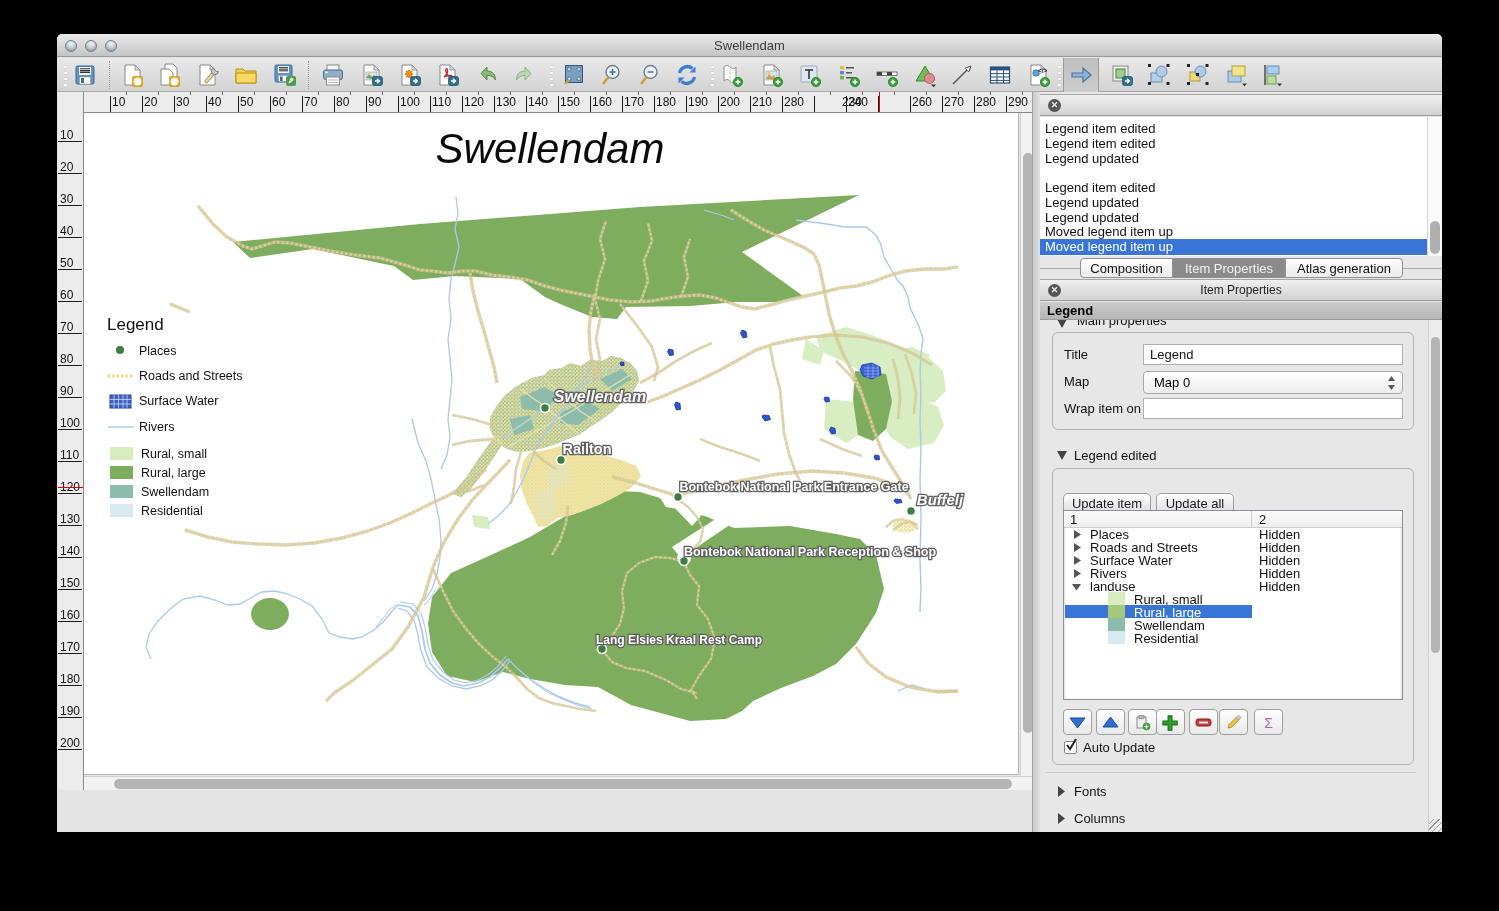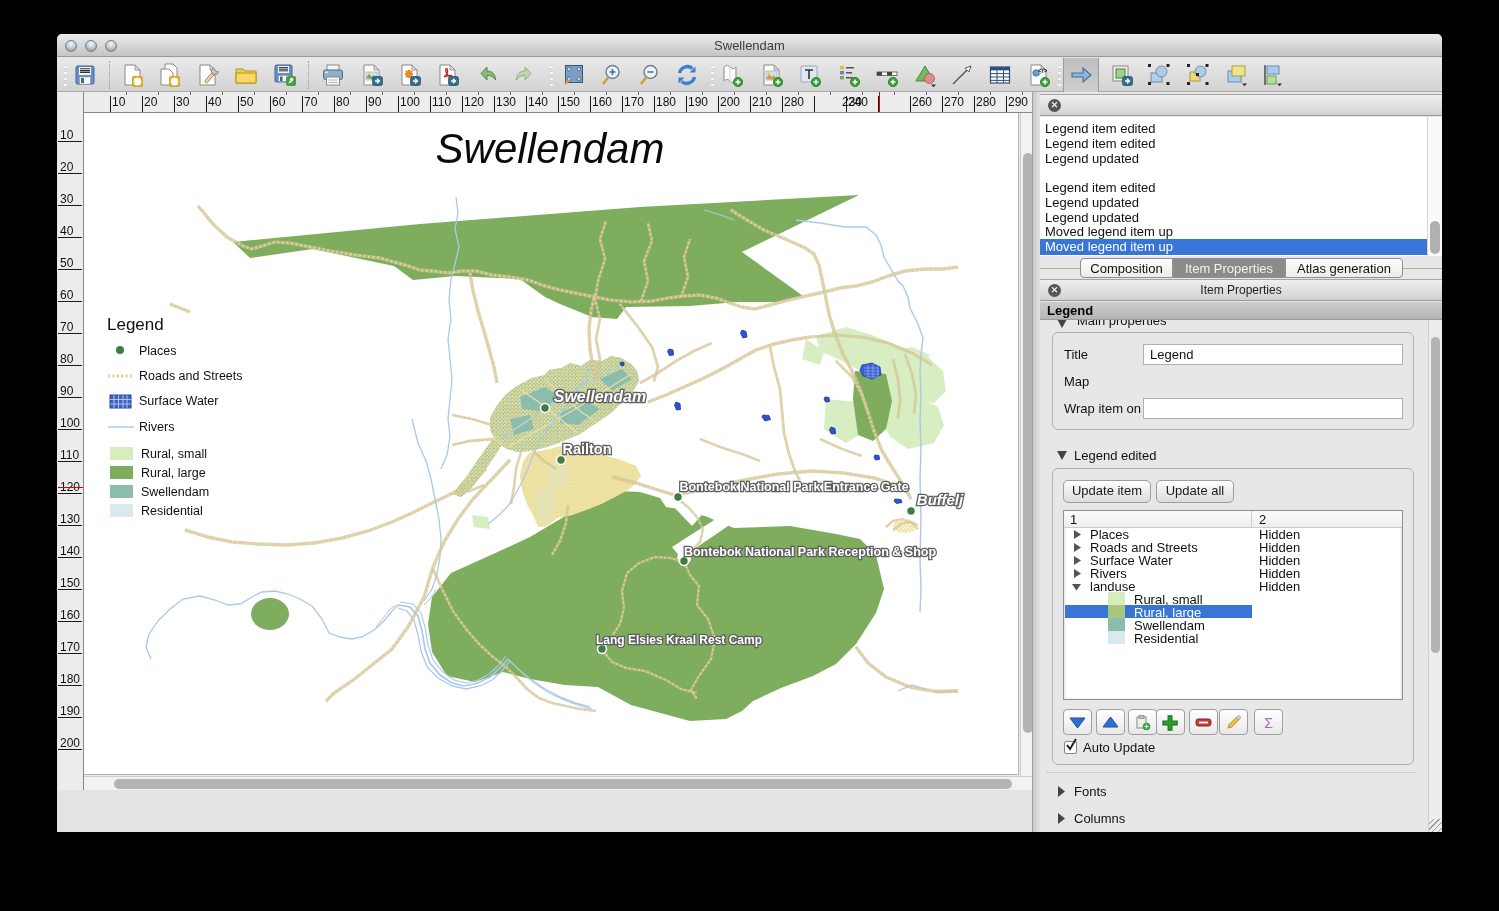--- a/index.html
+++ b/index.html
@@ -17,21 +17,21 @@
 .tnum{position:absolute;top:3px;font-size:12px;color:#111;}
 #rulerleft{position:absolute;left:1px;top:58px;width:26px;height:698px;background:#ececec;border-right:1px solid #888;overflow:hidden;}
 .lnum{position:absolute;left:0;width:24px;height:14px;text-align:left;font-size:12px;color:#111;border-bottom:1px solid #1a1a1a;padding-left:2px;}
 #canvas{position:absolute;left:27px;top:79px;width:951px;height:677px;background:#e8e8e8;overflow:hidden;}
 #page{position:absolute;left:0px;top:0px;width:935px;height:662px;background:#fff;border-right:1px solid #b5b5b5;border-bottom:1px solid #b5b5b5;}
 #vscroll{position:absolute;left:963px;top:79px;width:15px;height:663px;background:#f2f2f2;border-left:1px solid #cfcfcf;}
 #vthumb{position:absolute;left:2px;top:40px;width:10px;height:580px;background:#b4b4b4;border-radius:6px;}
 #hscroll{position:absolute;left:27px;top:742px;width:951px;height:14px;background:#f2f2f2;border-top:1px solid #cfcfcf;}
 #hthumb{position:absolute;left:30px;top:2px;width:898px;height:10px;background:#b4b4b4;border-radius:6px;}
 #statusbar{position:absolute;left:0;top:756px;width:978px;height:42px;background:#ececec;border-top:1px solid #bdbdbd;}
-.macbtn{position:absolute;height:22px;background:linear-gradient(#ffffff,#ececec 50%,#dcdcdc);border:1px solid #9e9e9e;border-radius:5px;font-size:13px;color:#1a1a1a;text-align:center;line-height:20px;}
+.macbtn{position:absolute;height:22px;background:linear-gradient(#ffffff,#ececec 50%,#dcdcdc);border:1px solid #9e9e9e;border-radius:5px;font-size:13px;color:#1a1a1a;text-align:center;line-height:20px;margin-top:13px;}
 #divider{position:absolute;left:975px;top:58px;width:8px;height:740px;background:linear-gradient(90deg,#c9c9c9,#e0e0e0);border-left:1px solid #a0a0a0;}
 #panel{position:absolute;left:983px;top:58px;width:402px;height:740px;background:#e7e7e7;}
 .phead{position:absolute;left:0;width:402px;height:22px;background:linear-gradient(#efefef,#d2d2d2);border-top:1px solid #a5a5a5;border-bottom:1px solid #9a9a9a;}
 .phx{position:absolute;left:8px;top:4px;width:13px;height:13px;border-radius:50%;background:#555;color:#eee;font-size:9px;line-height:13px;text-align:center;font-weight:bold;}
 .phtext{position:absolute;left:0;top:3px;width:402px;text-align:center;font-size:12px;color:#222;}
 #chlist{position:absolute;left:0;top:25px;width:387px;height:139px;background:#fff;font-size:13px;color:#111;overflow:hidden;}
 .chrow{position:absolute;left:0;width:387px;height:16px;line-height:16px;padding-left:5px;}
 #chscroll{position:absolute;left:387px;top:25px;width:15px;height:139px;background:#fafafa;border-left:1px solid #d5d5d5;}
 #chthumb{position:absolute;left:2px;top:104px;width:10px;height:33px;background:#b0b0b0;border-radius:5px;}
 #tabs{position:absolute;left:0;top:166px;width:402px;height:22px;}
@@ -633,20 +633,24 @@
         <div class="phtext">Item Properties</div>
     </div>
     <div style="position:absolute;left:0;top:210px;width:402px;height:18px;background:linear-gradient(#cccccc,#b5b5b5);border-bottom:1px solid #9b9b9b;font-size:13px;font-weight:bold;color:#000;padding:1px 0 0 7px;">Legend</div>
     <div id="panelscroll">
         <div class="tri-d" style="left:17px;top:-1px;"></div>
         <div class="lbl" style="left:37px;top:-7px;">Main properties</div>
         <div class="grpbox" style="left:12px;top:12px;width:362px;height:98px;"></div>
         <div class="lbl" style="left:24px;top:27px;">Title</div>
         <div class="input" style="left:103px;top:24px;width:260px;height:21px;">Legend</div>
         <div class="lbl" style="left:24px;top:54px;">Map</div>
+        <div style="position:absolute;left:103px;top:51px;width:260px;height:23px;background:linear-gradient(#ffffff,#ededed);border:1px solid #a8a8a8;border-radius:4px;font-size:13px;line-height:21px;padding-left:10px;">Map 0<svg style="position:absolute;right:6px;top:3px;" width="9" height="16" viewBox="0 0 9 16">
+            <path d="M4.5 1L8 6H1z" fill="#555"></path>
+            <path d="M4.5 15L1 10h7z" fill="#555"></path>
+          </svg></div>
         <div class="lbl" style="left:24px;top:81px;">Wrap item on</div>
         <div class="input" style="left:103px;top:78px;width:260px;height:21px;"></div>
         <div class="tri-d" style="left:17px;top:131px;"></div>
         <div class="lbl" style="left:34px;top:128px;">Legend edited</div>
         <div class="grpbox" style="left:12px;top:148px;width:362px;height:297px;"></div>
         <div class="macbtn" style="left:23px;top:160px;width:88px;height:23px;">Update item</div>
         <div class="macbtn" style="left:116px;top:160px;width:78px;height:23px;">Update all</div>
         <div style="position:absolute;left:23px;top:190px;width:340px;height:190px;background:#fff;border:1px solid #8a9199;box-shadow:inset 0 1px 3px rgba(0,0,0,0.25);font-size:13px;">
           <div style="position:absolute;left:0;top:0;width:338px;height:17px;background:linear-gradient(#fbfbfb,#eee);border-bottom:1px solid #ccc;"></div>
           <div style="position:absolute;left:187px;top:0;width:1px;height:17px;background:#ccc;"></div>

